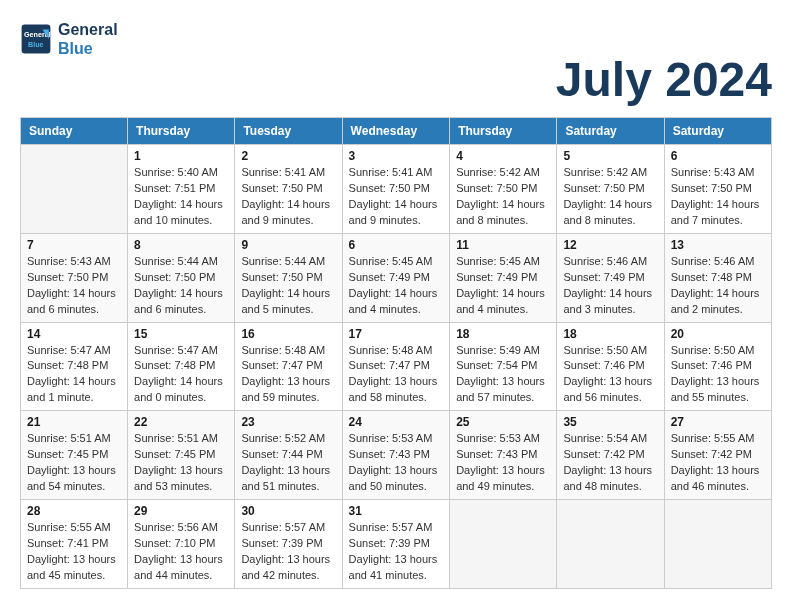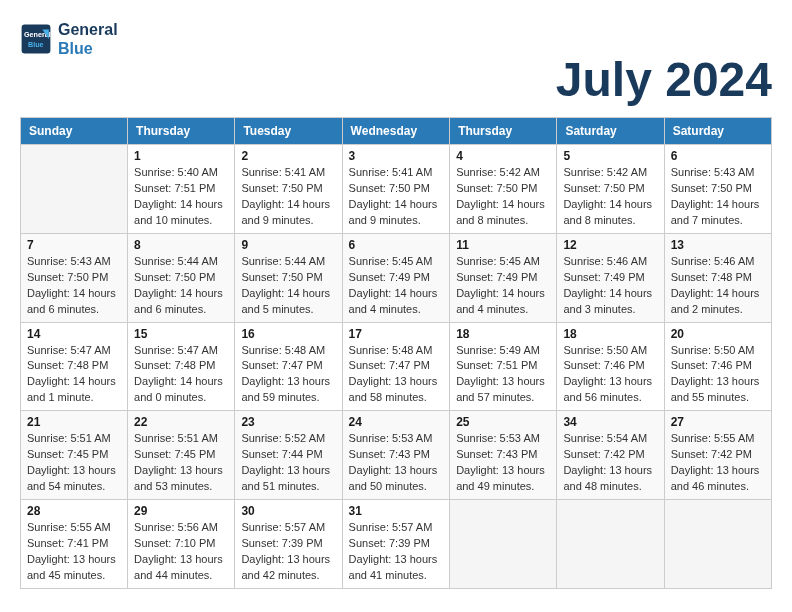--- a/index.html
+++ b/index.html
@@ -237,21 +237,21 @@
         <td>
           <div class="day-number">17</div>
           <div class="day-info" style="white-space: pre-line;">Sunrise: 5:48 AM
 Sunset: 7:47 PM
 Daylight: 13 hours
 and 58 minutes.</div>
         </td>
         <td>
           <div class="day-number">18</div>
           <div class="day-info" style="white-space: pre-line;">Sunrise: 5:49 AM
-Sunset: 7:51 PM
+Sunset: 7:54 PM
 Daylight: 13 hours
 and 57 minutes.</div>
         </td>
         <td>
           <div class="day-number">18</div>
           <div class="day-info" style="white-space: pre-line;">Sunrise: 5:50 AM
 Sunset: 7:46 PM
 Daylight: 13 hours
 and 56 minutes.</div>
         </td>
@@ -293,21 +293,21 @@
 and 50 minutes.</div>
         </td>
         <td>
           <div class="day-number">25</div>
           <div class="day-info" style="white-space: pre-line;">Sunrise: 5:53 AM
 Sunset: 7:43 PM
 Daylight: 13 hours
 and 49 minutes.</div>
         </td>
         <td>
-          <div class="day-number">34</div>
+          <div class="day-number">35</div>
           <div class="day-info" style="white-space: pre-line;">Sunrise: 5:54 AM
 Sunset: 7:42 PM
 Daylight: 13 hours
 and 48 minutes.</div>
         </td>
         <td>
           <div class="day-number">27</div>
           <div class="day-info" style="white-space: pre-line;">Sunrise: 5:55 AM
 Sunset: 7:42 PM
 Daylight: 13 hours

